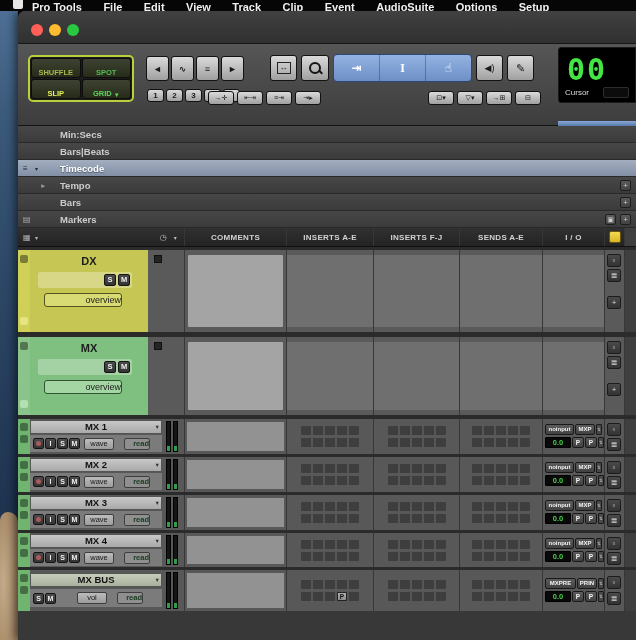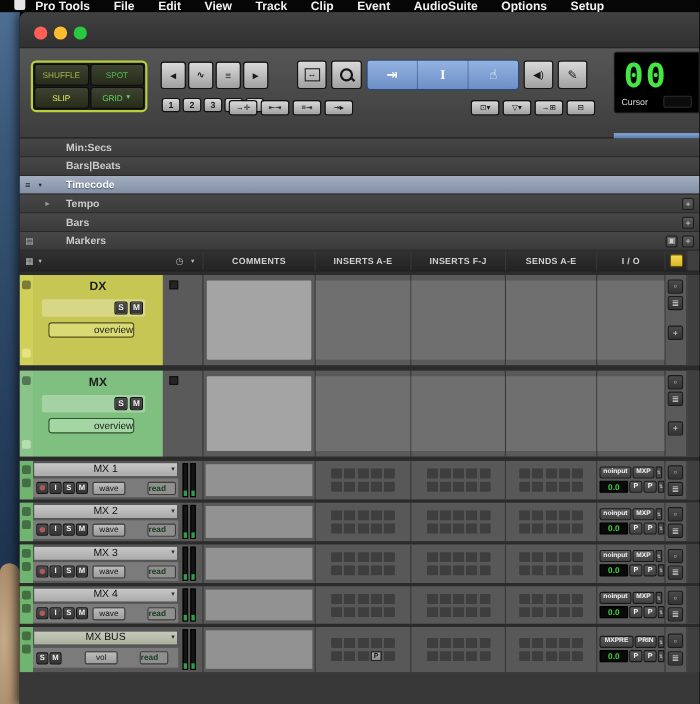--- a/index.html
+++ b/index.html
@@ -19,21 +19,21 @@
 
   
   .window{position:absolute;left:18px;top:11px;width:618px;height:629px;background:#3c3c3c;border-top-left-radius:7px;box-shadow:-3px 0 8px rgba(0,0,0,.55)}
   .titlebar{position:absolute;left:0;top:0;width:100%;height:33px;background:linear-gradient(#414141,#303030);border-bottom:1px solid #161616;border-top-left-radius:7px}
   .tl{position:absolute;top:13px;width:12px;height:12px;border-radius:50%}
   .tl.r{left:13px;background:#ff5f57}.tl.y{left:31px;background:#febc2e}.tl.g{left:49px;background:#28c840}
 
   
   .toolbar{position:absolute;left:0;top:33px;width:100%;height:82px;background:linear-gradient(#565656,#3d3d3d);border-bottom:1px solid #141414}
   .modes{position:absolute;left:10px;top:11px;width:106px;height:47px;background:#1b1b1b;border:2px solid #b9cf3c;border-radius:5px;display:grid;grid-template-columns:1fr 1fr;gap:1px;padding:1px}
-  .mode-btn{display:flex;align-items:center;justify-content:center;gap:2px;font-size:7.5px;font-weight:400;border-radius:3px;border:1px solid #0d0d0d;background:linear-gradient(#3e4232,#272b19);cursor:default}
+  .mode-btn{display:flex;align-items:flex-end;justify-content:center;gap:2px;font-size:7.5px;font-weight:700;border-radius:3px;border:1px solid #0d0d0d;background:linear-gradient(#3e4232,#272b19);cursor:default}
   .mode-btn.shuffle{color:#a9b44e}.mode-btn.spot{color:#55bb55}.mode-btn.slip{color:#e9f25e}.mode-btn.grid{color:#5cd65c}
   .grid-arrow{font-size:6px}
   .tbtn{background:linear-gradient(#dadada,#a0a0a0);border:1px solid #121212;border-radius:3px;color:#191919;display:flex;align-items:center;justify-content:center}
   .zoomgrp{position:absolute;left:128px;top:12px;display:flex;gap:2px}
   .zoomgrp .tbtn{width:23px;height:25px;font-size:9px;font-weight:700}
   .presets{position:absolute;left:129px;top:45px;display:flex;gap:2px}
   .presets .tbtn{width:17px;height:13px;font-size:8px;font-weight:700}
   .ztog{position:absolute;left:252px;top:11px;width:27px;height:26px}
   .ztog-inner{border:1px solid #222;padding:0 2px;font-size:8px;line-height:10px}
   .magbtn{position:absolute;left:283px;top:11px;width:28px;height:26px}
@@ -109,29 +109,29 @@
   .overview-btn{position:absolute;left:14px;top:43px;width:78px;height:14px;border:1px solid #4c4a1c;border-radius:3px;font-size:9px;color:#1c1c1c;line-height:12px;text-align:right}
   .dx .overview-btn{background:#d8da74;border-color:#55521e}
   .mx .overview-btn{background:#a4d6a4;border-color:#2e5430}
   .meterbox{position:absolute;left:136px;top:5px;width:8px;height:8px;background:#242424;border:1px solid #101010}
 
   .folder .cblock{position:absolute;inset:5px 3px;background:#a4a4a4;border-radius:1px}
   .folder .gblock{position:absolute;top:5px;bottom:5px;left:0;right:0;background:#6f6f6f}
 
   .namestrip{position:absolute;left:12px;top:1px;width:132px;height:14px;background:linear-gradient(#c8c8c8,#a9a9a9);border:1px solid #555}
   .bus .namestrip{top:3px;background:linear-gradient(#c6ccba,#a9b19e)}
-  .tname{display:block;text-align:center;font-size:9.5px;font-weight:400;color:#101010;line-height:11px}
+  .tname{display:block;text-align:center;font-size:9.5px;font-weight:700;color:#101010;line-height:11px}
   .namearrow{position:absolute;right:1px;top:3px;font-size:5.5px;color:#333}
   .btnrow{position:absolute;left:12px;top:16px;width:132px;height:17px;background:#7b7b7b;display:flex;align-items:center;padding-left:3px;gap:1px}
   .bus .btnrow{top:19px;height:18px}
   .mini{flex:none;width:11px;height:11px;background:linear-gradient(#4c4c4c,#343434);border:1px solid #141414;border-radius:2px;color:#eee;font-size:7px;font-weight:700;line-height:9px;text-align:center}
   .recdot{display:block;width:5px;height:5px;margin:2px auto 0;border-radius:50%;background:#aa5a5a}
   .wave-btn{flex:none;width:30px;height:12px;margin-left:3px;background:linear-gradient(#bcbcbc,#9c9c9c);border:1px solid #3e3e3e;border-radius:2px;color:#161616;font-size:7.5px;line-height:10px;text-align:center}
   .vol-ml{margin-left:20px}
-  .read-btn{flex:none;width:26px;height:12px;margin-left:19px;background:#8f8f8f;border:1px solid #3e3e3e;border-radius:2px;color:#173a1e;font-size:7.5px;font-weight:700;line-height:10px;text-align:left}
+  .read-btn{flex:none;width:26px;height:12px;margin-left:9px;background:#8f8f8f;border:1px solid #3e3e3e;border-radius:2px;color:#173a1e;font-size:7.5px;font-weight:700;line-height:10px;text-align:right}
   .meters{position:absolute;left:148px;top:2px;bottom:2px;display:flex;gap:2px}
   .meter{width:5px;height:100%;background:#141414;border:1px solid #000;position:relative}
   .meter::after{content:"";position:absolute;left:0;right:0;bottom:0;height:5px;background:#2f9e4a}
 
   .cblock-a{position:absolute;inset:3px 2px;background:#929292}
   .slots{position:absolute;left:50%;margin-left:-29px;width:58px;height:9px;background:repeating-linear-gradient(90deg,#3e3e3e 0 10px,#565656 10px 12px);border-radius:1px}
   .audio .s1{top:7px}.audio .s2{top:19px}
   .bus .s1{top:10px}.bus .s2{top:22px}
   .pbtn{position:absolute;left:50px;top:22px;width:10px;height:9px;background:linear-gradient(#b0b0b0,#8a8a8a);border:1px solid #222;color:#101010;font-size:6.5px;font-weight:700;line-height:8px;text-align:center;border-radius:1px}
 

